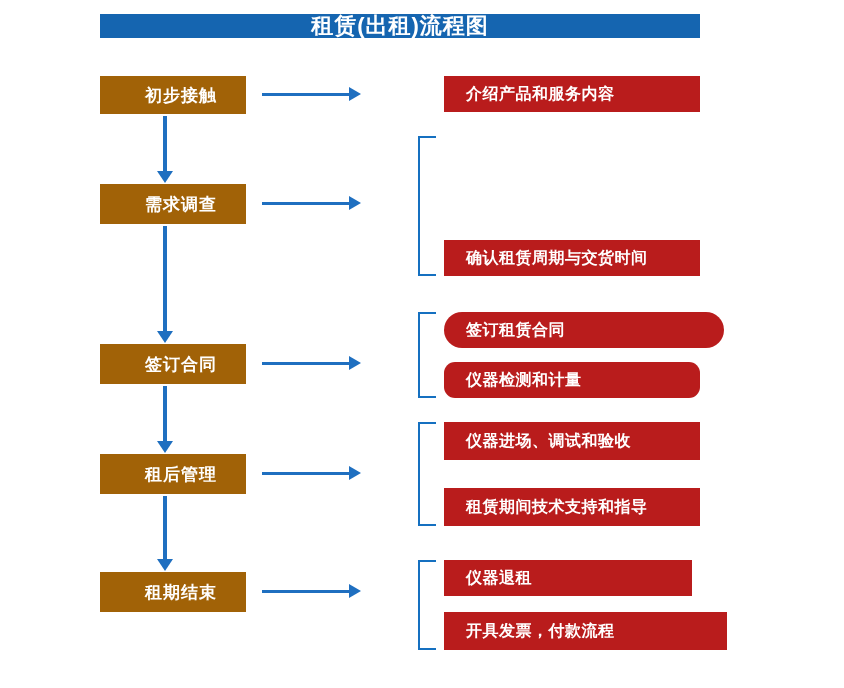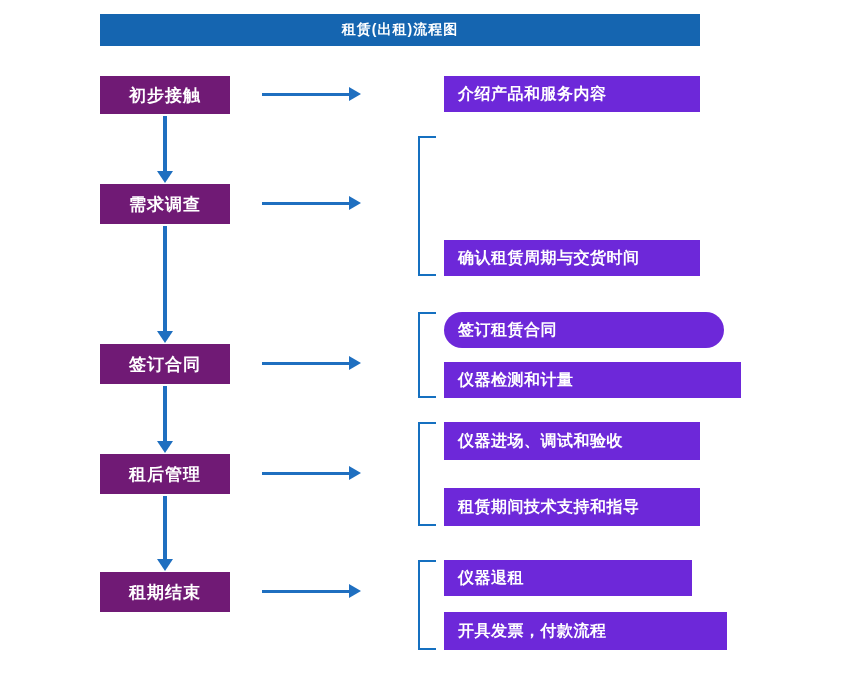--- a/index.html
+++ b/index.html
@@ -15,50 +15,51 @@
     width: 844px;
     height: 688px;
     background: #ffffff;
     overflow: hidden;
   }
   .title-bar {
     position: absolute;
     left: 100px;
     top: 14px;
     width: 600px;
-    height: 32px;
+    height: 24px;
     background: #1565b0;
     color: #ffffff;
-    font-size: 14px;
+    font-size: 22px;
     font-weight: bold;
     display: flex;
     align-items: center;
     justify-content: center;
     letter-spacing: 1px;
   }
   .stage-box {
     position: absolute;
-    background: #701a75;
+    background: #a16207;
     color: #ffffff;
     font-size: 17px;
     font-weight: bold;
     display: flex;
     align-items: center;
     justify-content: center;
     letter-spacing: 1px;
+    padding-left: 16px;
   }
   .detail-box {
     position: absolute;
-    background: #6d28d9;
+    background: #b91c1c;
     color: #ffffff;
     font-size: 16px;
     font-weight: bold;
     display: flex;
     align-items: center;
-    padding-left: 14px;
+    padding-left: 22px;
     box-sizing: border-box;
     letter-spacing: 0.5px;
   }
   .v-arrow {
     position: absolute;
     width: 4px;
     background: #1f6fc0;
   }
   .v-arrow::after {
     content: "";
@@ -122,21 +123,21 @@
   <div class="bracket" style="left:418px; top:136px; width:18px; height:140px;"></div>
   <div class="bracket" style="left:418px; top:312px; width:18px; height:86px;"></div>
   <div class="bracket" style="left:418px; top:422px; width:18px; height:104px;"></div>
   <div class="bracket" style="left:418px; top:560px; width:18px; height:90px;"></div>
 
   <div class="detail-box" style="left:444px; top:76px; width:256px; height:36px;">介绍产品和服务内容</div>
 
   <div class="detail-box" style="left:444px; top:240px; width:256px; height:36px;">确认租赁周期与交货时间</div>
 
   <div class="detail-box" style="left:444px; top:312px; width:280px; height:36px;border-radius:18px;">签订租赁合同</div>
-  <div class="detail-box" style="left:444px; top:362px; width:297px; height:36px;">仪器检测和计量</div>
+  <div class="detail-box" style="left:444px; top:362px; width:256px; height:36px;border-radius:11px;">仪器检测和计量</div>
 
   <div class="detail-box" style="left:444px; top:422px; width:256px; height:38px;">仪器进场、调试和验收</div>
   <div class="detail-box" style="left:444px; top:488px; width:256px; height:38px;">租赁期间技术支持和指导</div>
 
   <div class="detail-box" style="left:444px; top:560px; width:248px; height:36px;">仪器退租</div>
   <div class="detail-box" style="left:444px; top:612px; width:283px; height:38px;">开具发票，付款流程</div>
 
 </div>
 
 </body></html>

